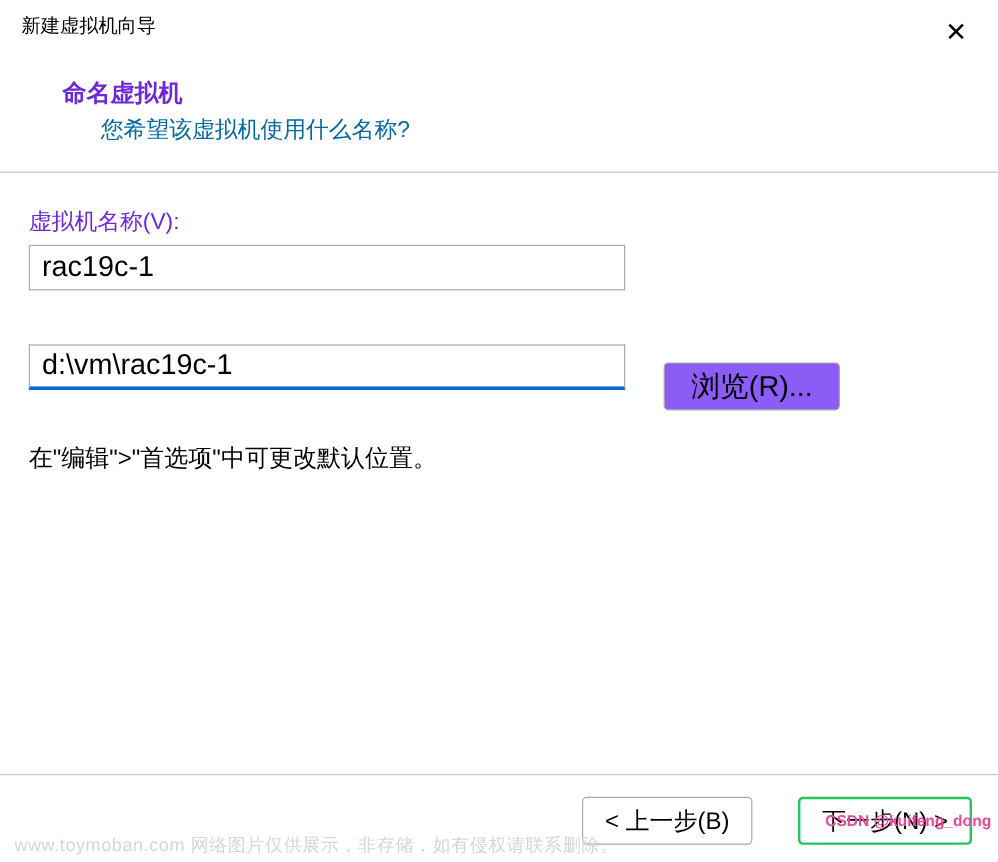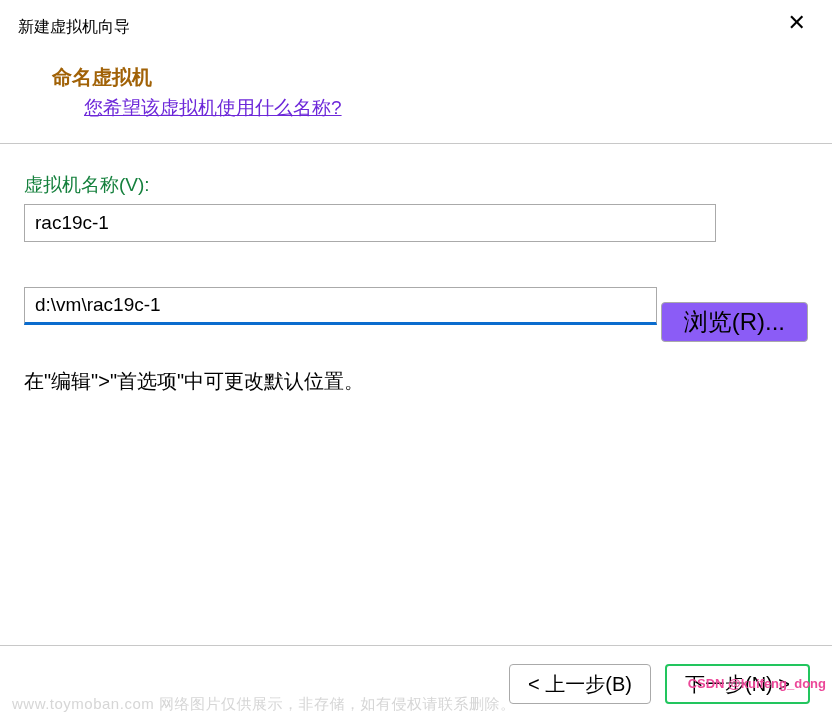--- a/index.html
+++ b/index.html
@@ -11,78 +11,77 @@
       font-family: "Microsoft YaHei", "SimSun", Arial, sans-serif;
       background: #ffffff;
       width: 832px;
       height: 718px;
       overflow: hidden;
       position: relative;
     }
     .titlebar {
       display: flex;
       justify-content: space-between;
-      align-items: flex-end;
-      padding: 29px 18px 12px 18px;
+      align-items: flex-start;
+      padding: 12px 18px 12px 18px;
       height: 50px;
     }
     .close-btn {
       font-size: 22px;
       color: #000;
       cursor: pointer;
       padding: 4px 8px;
       line-height: 1;
       font-family: Arial, sans-serif;
     }
     .header-section {
       padding: 14px 0 22px 52px;
       border-bottom: 1px solid #c8c8c8;
       background: #ffffff;
     }
     .header-title {
       font-size: 20px;
       font-weight: bold;
-      color: #a16207;
+      color: #6d28d9;
       margin-bottom: 4px;
     }
     .header-subtitle {
       font-size: 19px;
-      color: #6d28d9;
+      color: #0369a1;
       padding-left: 32px;
-      text-decoration: underline;
     }
     .content-area {
       padding: 28px 24px 0 24px;
     }
     .field-label {
       font-size: 19px;
-      color: #15803d;
+      color: #6d28d9;
       margin-bottom: 6px;
     }
     .text-input {
-      width: 692px;
+      width: 497px;
       height: 38px;
       border: 1px solid #aaa;
       padding: 4px 10px;
-      font-size: 19px;
+      font-size: 24px;
       font-family: inherit;
       background: #ffffff;
       outline: none;
     }
     .text-input.focused {
       border: 1px solid #aaa;
       border-bottom: 3px solid #0a6cce;
     }
     .field-group {
       margin-bottom: 28px;
     }
     .location-row {
       display: flex;
       align-items: center;
-      gap: 4px;
+      gap: 32px;
     }
     .browse-btn {
       height: 40px;
       padding: 0 22px;
       border: 1px solid #aaa;
       border-radius: 4px;
       background: #8b5cf6;
       font-size: 24px;
       font-family: inherit;
       cursor: pointer;
@@ -109,20 +108,21 @@
     .footer-btn {
       height: 40px;
       padding: 0 18px;
       border: 1px solid #aaa;
       border-radius: 4px;
       background: #ffffff;
       font-size: 20px;
       font-family: inherit;
       cursor: pointer;
       white-space: nowrap;
+      margin-left: 24px;
     }
     .footer-btn.primary {
       border: 2px solid #22c55e;
     }
     .watermark {
       position: absolute;
       bottom: 4px;
       left: 12px;
       font-size: 15px;
       color: #d6d6d6;

